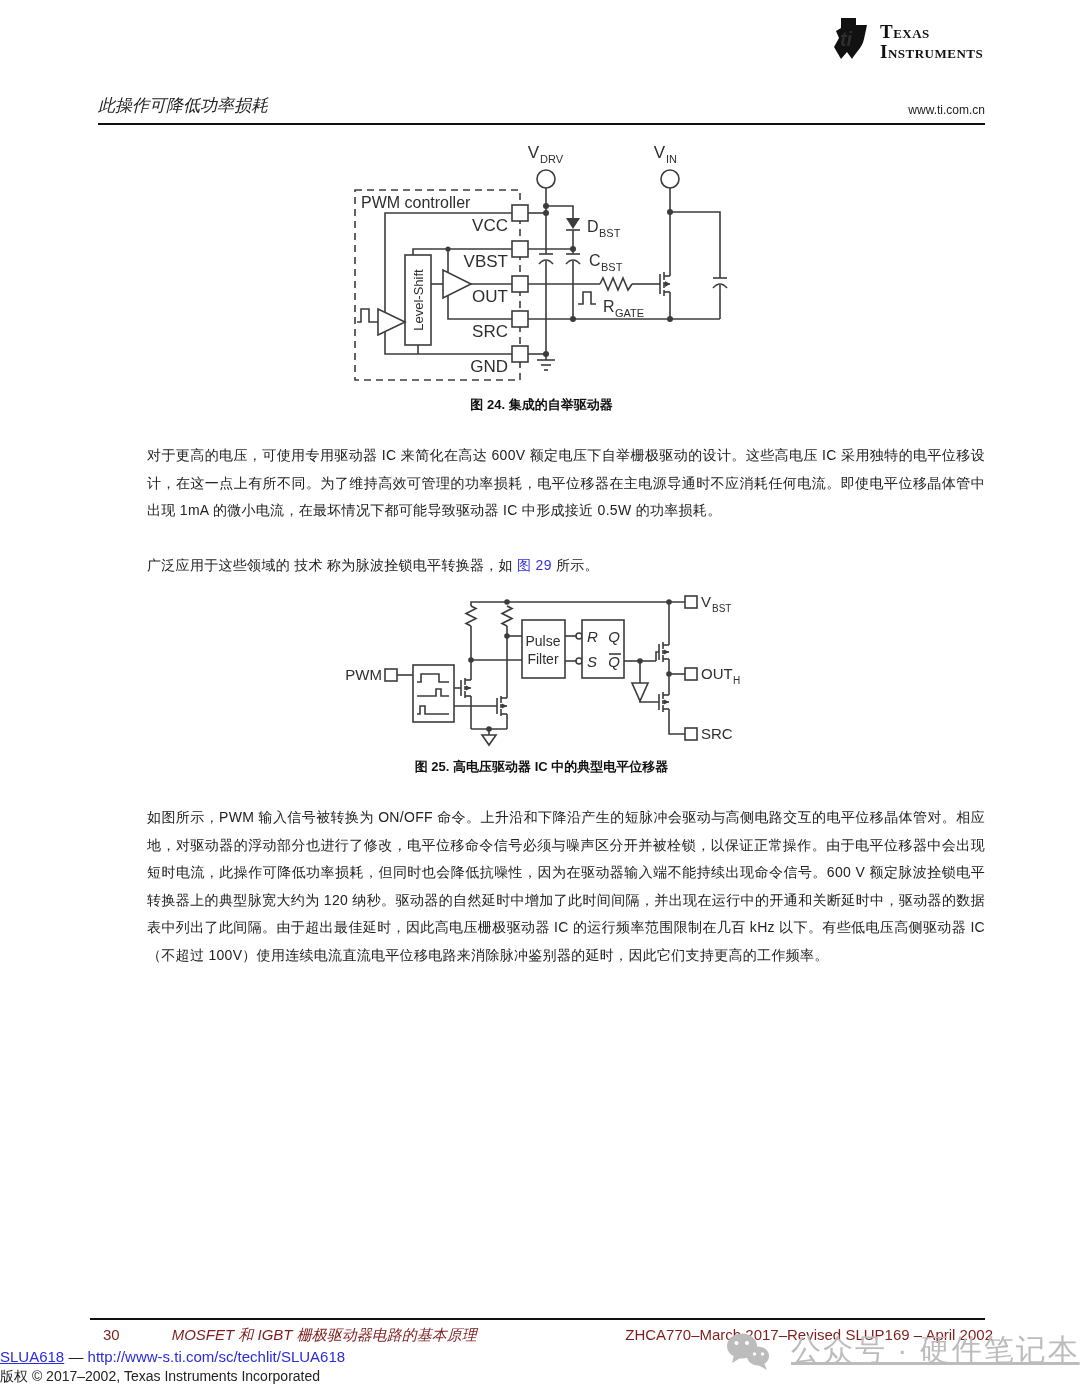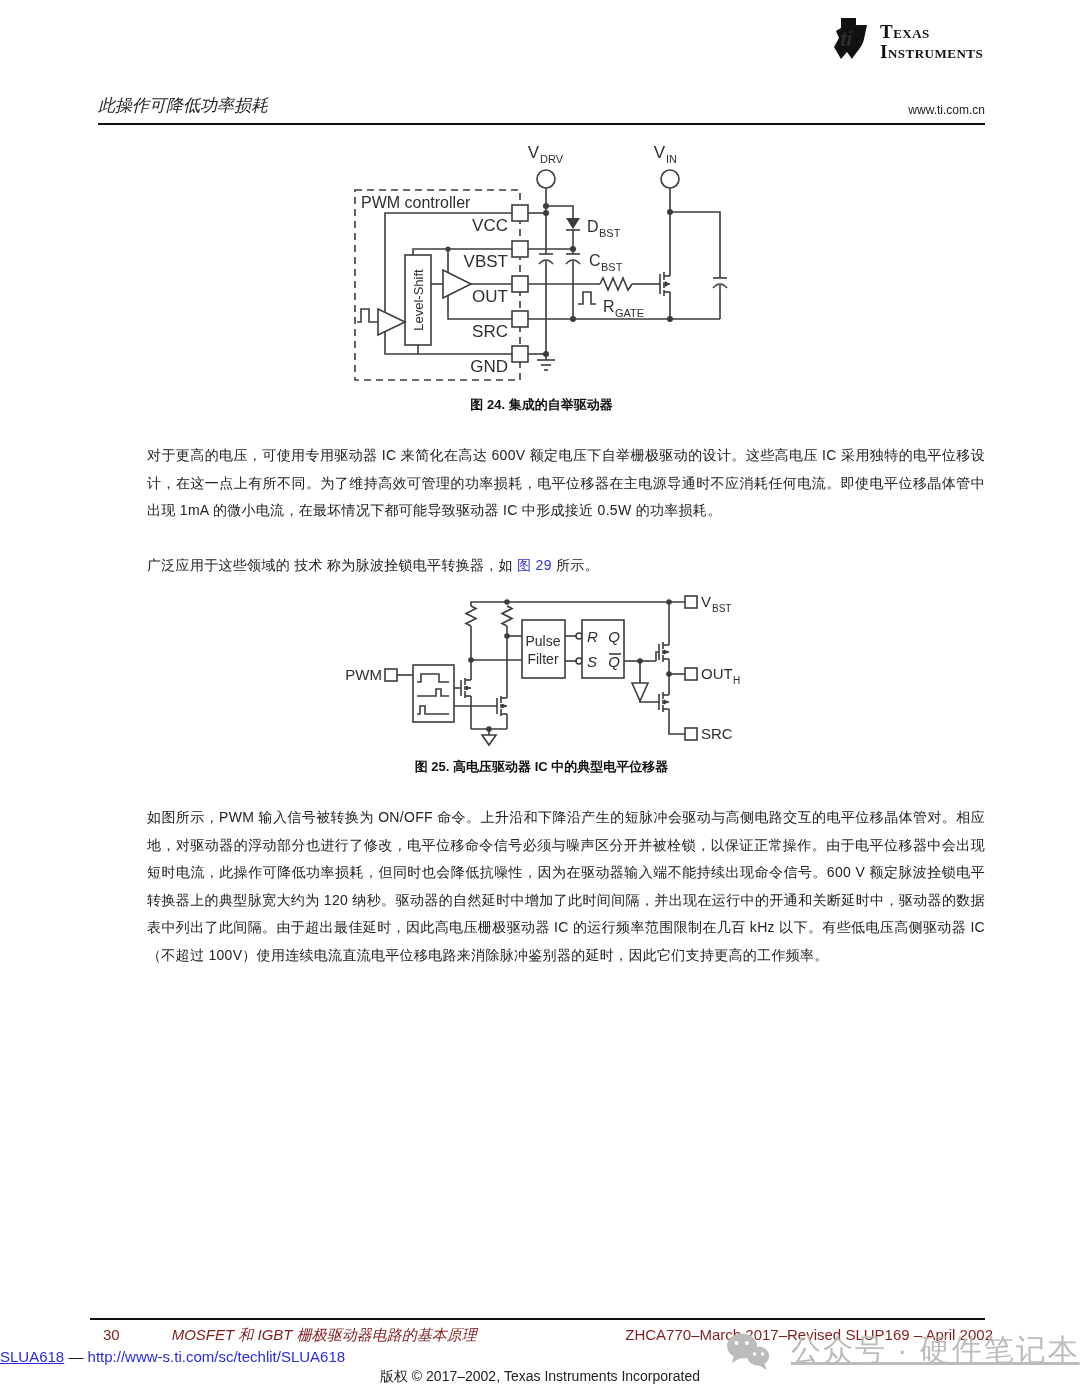--- a/index.html
+++ b/index.html
@@ -26,21 +26,21 @@
   .p1 { top:442px; } .p2 { top:552px; text-align:left; } .p3 { top:804px; }
   .doclink { color:#3232e0; cursor:pointer; }
   
   .footer-rule { position:absolute; top:1318px; left:90px; width:895px; border-top:2px solid #111; }
   .footer-row { position:absolute; top:1326px; left:90px; width:895px; display:flex; justify-content:space-between; font-size:15px; color:#7f1d1d;margin-left:8px; }
   .footer-left { display:flex; gap:52px; padding-left:5px; }
   .footer-left .doc-title { font-style:italic; }
   .links-line { position:absolute; top:1348px; left:0; width:1080px; font-size:15px; color:#222; }
   .links-line .blue { color:#2a2ae0; }
   .links-line .u { text-decoration:underline; cursor:pointer; }
-  .copyright { position:absolute; top:1368px; left:0; width:1080px; text-align:center; font-size:14px; color:#222; }
+  .copyright { position:absolute; top:1368px; left:0; width:1080px; font-size:14px; color:#222; }
   
   .watermark { position:absolute; top:1330px; left:724px; display:flex; align-items:center; gap:21px; color:#bcbcbc; font-size:30px; letter-spacing:2px;text-decoration:underline; }
   
   svg text { font-family:"Liberation Sans","DejaVu Sans",sans-serif; fill:#2e2e2e; }
   .w  { stroke:#3c3c3c; stroke-width:1.6; fill:none; }
   .wt { stroke:#3c3c3c; stroke-width:1.6; fill:#ffffff; }
   .blk{ fill:#3c3c3c; stroke:none; }
   .dash { stroke:#3c3c3c; stroke-width:1.6; fill:none; stroke-dasharray:7 5; }
 </style>
 </head>

